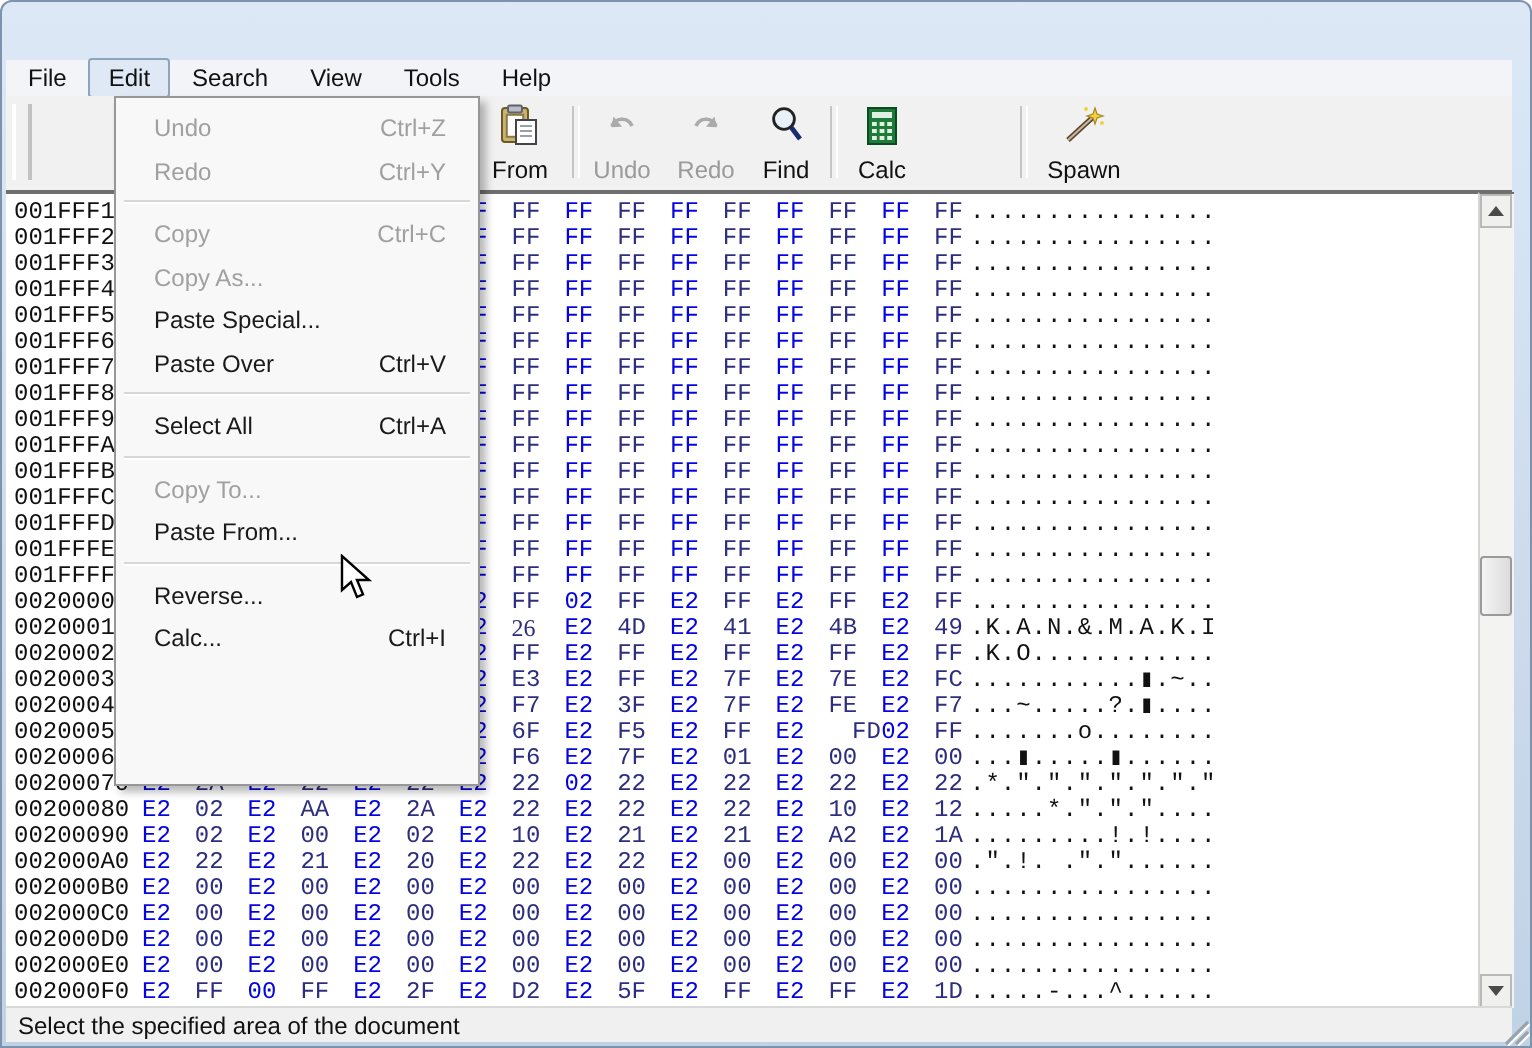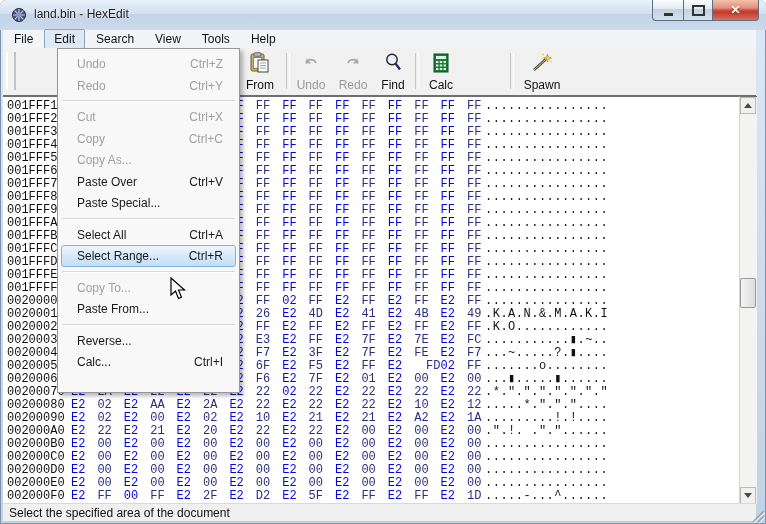--- a/index.html
+++ b/index.html
@@ -83,39 +83,20 @@
   .mlabel{float:left;}
   .mshort{float:right;}
   .msep{height:1px;background:#d7d7d7;border-bottom:1px solid #ffffff;margin:4px 4px;}
   .cursor{position:absolute;left:170px;top:277px;width:17px;height:25px;z-index:60;}
 </style>
 </head>
 <body>
 
 <div class="window">
 
-  <div class="titlebar">
-    <svg class="app-icon" viewBox="0 0 16 16">
-      <circle cx="8" cy="8" r="6.5" fill="#46507e" stroke="#22263d"></circle>
-      <path d="M8 2v12 M2 8h12 M3.7 3.7l8.6 8.6 M12.3 3.7l-8.6 8.6" stroke="#c8d2ee" stroke-width="1.2"></path>
-      <circle cx="8" cy="8" r="2.2" fill="#8b95c4"></circle>
-    </svg>
-    <span class="title-text">land.bin - HexEdit</span>
-    <div class="capbtns">
-      <div class="capbtn min">
-          <div class="glyph-min"></div>
-        </div>
-      <div class="capbtn max">
-          <div class="glyph-max"></div>
-        </div>
-      <div class="capbtn close">
-          <span class="glyph-close">✕</span>
-        </div>
-    </div>
-  </div>
 
   <div class="menubar">
     <span class="mb-item">File</span>
     <span class="mb-item open">Edit</span>
     <span class="mb-item">Search</span>
     <span class="mb-item">View</span>
     <span class="mb-item">Tools</span>
     <span class="mb-item">Help</span>
   </div>
 
@@ -532,21 +513,21 @@
         </div>
         <div class="hrow" style="top: 211px;">
           <span class="addr">00200010</span>
           <span class="byte even" style="left: 68px;">E2</span>
           <span class="byte odd" style="left: 94.4px;">4B</span>
           <span class="byte even" style="left: 120.8px;">E2</span>
           <span class="byte odd" style="left: 147.2px;">41</span>
           <span class="byte even" style="left: 173.6px;">E2</span>
           <span class="byte odd" style="left: 200px;">4E</span>
           <span class="byte even" style="left: 226.4px;">E2</span>
-          <span class="byte odd" style="left: 252.8px;">26</span>
+          <span class="byte odd" style="left: 252.8px; font-family: Liberation Serif, serif;">26</span>
           <span class="byte even" style="left: 279.2px;">E2</span>
           <span class="byte odd" style="left: 305.6px;">4D</span>
           <span class="byte even" style="left: 332px;">E2</span>
           <span class="byte odd" style="left: 358.4px;">41</span>
           <span class="byte even" style="left: 384.8px;">E2</span>
           <span class="byte odd" style="left: 411.2px;">4B</span>
           <span class="byte even" style="left: 437.6px;">E2</span>
           <span class="byte odd" style="left: 464px;">49</span>
           <span class="ascii">.K.A.N.&amp;.M.A.K.I</span>
         </div>
@@ -855,48 +836,40 @@
       <div class="mitem disabled">
         <span class="mlabel">Undo</span>
         <span class="mshort">Ctrl+Z</span>
       </div>
       <div class="mitem disabled">
         <span class="mlabel">Redo</span>
         <span class="mshort">Ctrl+Y</span>
       </div>
       <div class="msep"></div>
       <div class="mitem disabled">
-        <span class="mlabel">Cut</span>
-        <span class="mshort">Ctrl+X</span>
-      </div>
-      <div class="mitem disabled">
         <span class="mlabel">Copy</span>
         <span class="mshort">Ctrl+C</span>
       </div>
       <div class="mitem disabled">
         <span class="mlabel">Copy As...</span>
         <span class="mshort"></span>
       </div>
       <div class="mitem normal">
+        <span class="mlabel">Paste Special...</span>
+        <span class="mshort"></span>
+      </div>
+      <div class="mitem normal">
         <span class="mlabel">Paste Over</span>
         <span class="mshort">Ctrl+V</span>
-      </div>
-      <div class="mitem normal">
-        <span class="mlabel">Paste Special...</span>
-        <span class="mshort"></span>
       </div>
       <div class="msep"></div>
       <div class="mitem normal">
         <span class="mlabel">Select All</span>
         <span class="mshort">Ctrl+A</span>
       </div>
-      <div class="mitem highlighted">
-        <span class="mlabel">Select Range...</span>
-        <span class="mshort">Ctrl+R</span>
-      </div>
       <div class="msep"></div>
       <div class="mitem disabled">
         <span class="mlabel">Copy To...</span>
         <span class="mshort"></span>
       </div>
       <div class="mitem normal">
         <span class="mlabel">Paste From...</span>
         <span class="mshort"></span>
       </div>
       <div class="msep"></div>

